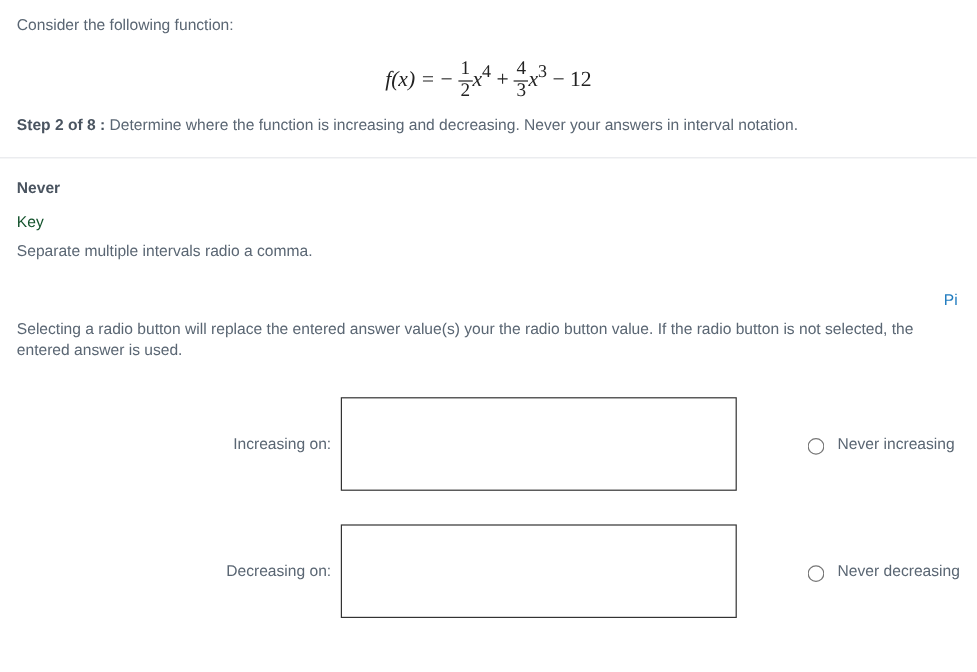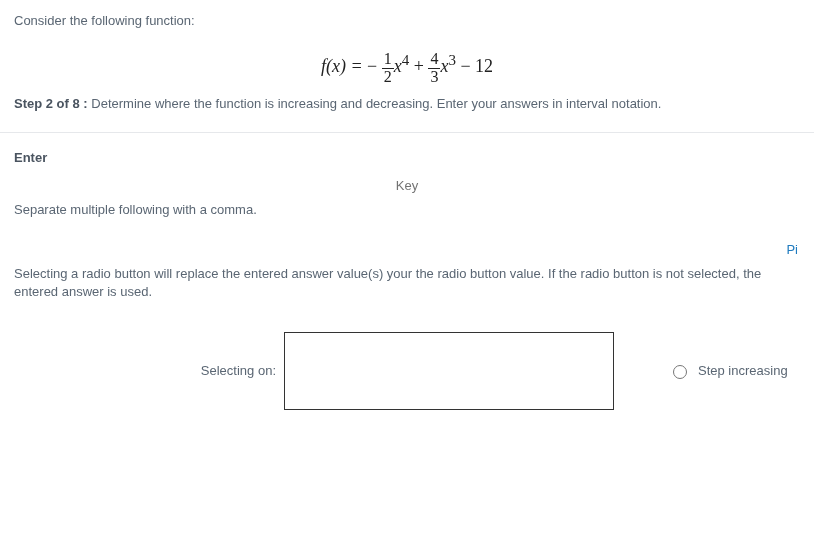--- a/index.html
+++ b/index.html
@@ -32,22 +32,22 @@
   .fx { font-style: italic; }
   .step { margin: 10px 0 18px 0; }
   .step-label { font-weight: bold; color: #4a5460; }
   hr.sep { border: none; border-top: 1px solid #e6e8eb; margin: 16px -14px; }
   .answer-head {
     font-weight: 600;
     color: #4a5460;
     margin: 10px 0 10px 0;
   }
   .key-link {
-    color: #737373;
-    text-align: center;
+    color: #14532d;
+    text-align: left;
     margin: 4px 0 6px 0;
     font-size: 13px;
   }
   .pi-link {
     color: #1f7bbf;
     text-align: right;
     margin: 18px 2px 6px 0;
     font-size: 13px;
   }
   .hint { margin: 6px 0 22px 0; }
@@ -97,38 +97,46 @@
   </span><span class="fx">x</span><sup>4</sup>
   <span> + </span>
   <span class="frac">
     <span class="num">4</span>
     <span class="den">3</span>
   </span><span class="fx">x</span><sup>3</sup>
   <span> − 12</span>
 </div>
 
 <div class="step">
-  <span class="step-label">Step 2 of 8 :</span><span> Determine where the function is increasing and decreasing. Enter your answers in interval notation.</span>
+  <span class="step-label">Step 2 of 8 :</span><span> Determine where the function is increasing and decreasing. Never your answers in interval notation.</span>
 </div>
 
 <hr class="sep">
 
-<div class="answer-head">Enter</div>
+<div class="answer-head">Never</div>
 
 <div class="key-link">Key</div>
 
-<div class="hint">Separate multiple following with a comma.</div>
+<div class="hint">Separate multiple intervals radio a comma.</div>
 
 <div class="pi-link">Pi</div>
 
 <div style="margin-bottom:24px;">Selecting a radio button will replace the entered answer value(s) your the radio button value. If the radio button is not selected, the entered answer is used.</div>
 
 <div class="rows">
   <div class="row">
-    <div class="row-label">Selecting on:</div>
+    <div class="row-label">Increasing on:</div>
     <textarea class="answer-box" style=""></textarea>
     <label class="radio-cell">
       <input type="radio" name="inc" style="">
-      <span>Step increasing</span>
+      <span>Never increasing</span>
     </label>
   </div>
 
+  <div class="row">
+    <div class="row-label">Decreasing on:</div>
+    <textarea class="answer-box" style=""></textarea>
+    <label class="radio-cell">
+      <input type="radio" name="dec" style="">
+      <span>Never decreasing</span>
+    </label>
+  </div>
 </div>
 
 </body></html>

